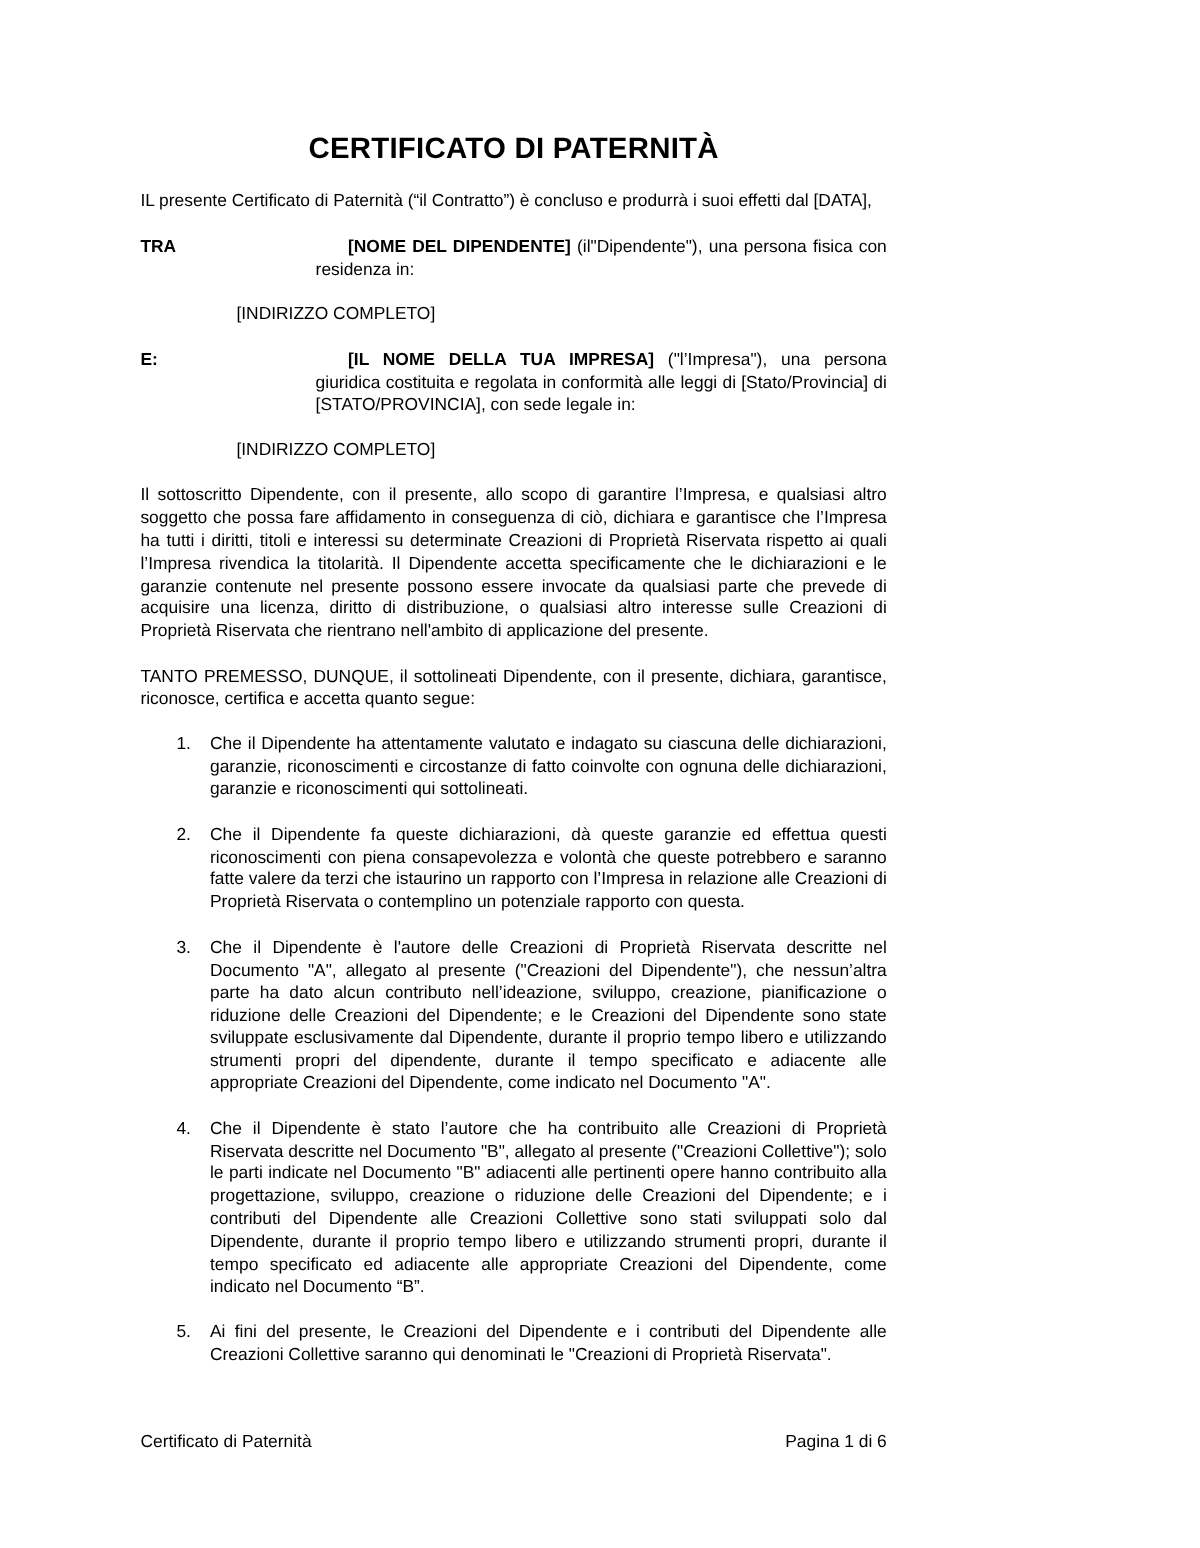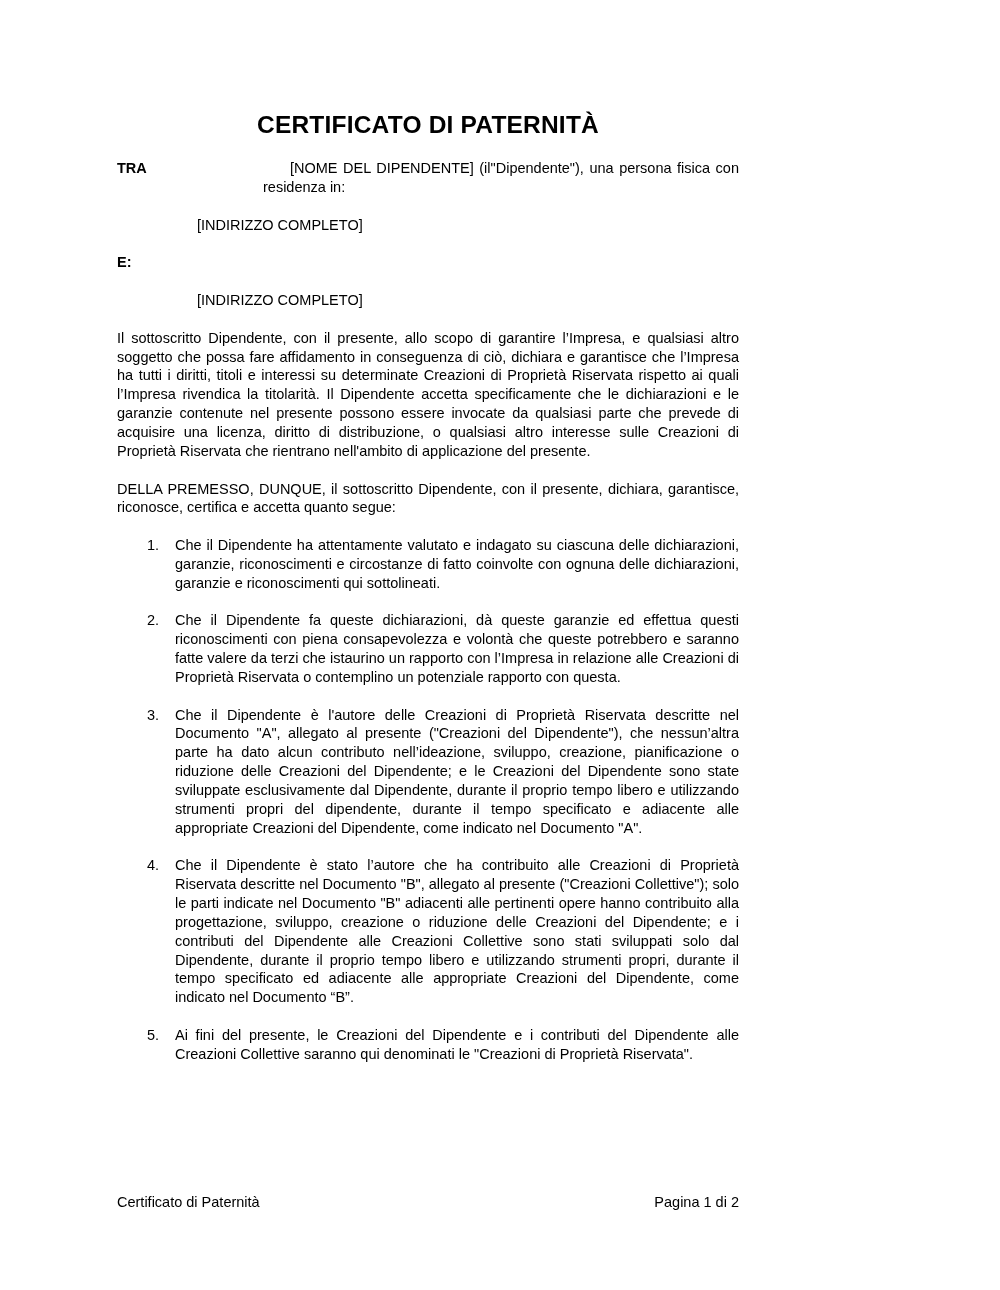--- a/index.html
+++ b/index.html
@@ -23,21 +23,21 @@
     text-align: center;
     font-size: 24.5px;
     line-height: 30px;
     font-weight: 700;
     letter-spacing: 0.2px;
   }
   .intro { margin-top: 44px; }
   .party { display: flex; margin-top: 19px; }
   .party-label { flex: none; width: 146px; font-weight: 700; }
   .party-body { flex: 1 1 auto; text-align: justify; }
-  .party-name { font-weight: 400; padding-left: 27px; }
+  .party-name { font-weight: 700; padding-left: 27px; }
   .address { margin-top: 18.85px; margin-left: 80px; }
   .para { margin-top: 18.85px; text-align: justify; }
   .clauses { margin: 0; padding: 0; list-style: none; }
   .clause { display: flex; margin-top: 18.85px; padding-left: 30px; }
   .clause-num { flex: none; width: 28px; }
   .clause-text { flex: 1 1 auto; text-align: justify; }
   .footer {
     position: absolute;
     left: 117px;
     right: 117px;
@@ -46,35 +46,37 @@
     justify-content: space-between;
   }
 </style>
 </head>
 <body>
 
 <div class="page">
 
   <h1 class="title">CERTIFICATO DI PATERNITÀ</h1>
 
+  <p class="intro para">IL presente Certificato di Paternità (“il Contratto”) è concluso e produrrà i suoi effetti dal [DATA],</p>
 
   <div class="party">
     <div class="party-label">TRA</div>
     <div class="party-body"><span class="party-name">[NOME DEL DIPENDENTE]</span> <span>(il"Dipendente"), una persona fisica con residenza in:</span></div>
   </div>
   <div class="address">[INDIRIZZO COMPLETO]</div>
 
   <div class="party">
     <div class="party-label">E:</div>
+    <div class="party-body"><span class="party-name">[IL NOME DELLA TUA IMPRESA]</span> <span>("l’Impresa"), una persona giuridica costituita e regolata in conformità alle leggi di [Stato/Provincia] di [STATO/PROVINCIA], con sede legale in:</span></div>
   </div>
   <div class="address">[INDIRIZZO COMPLETO]</div>
 
   <p class="para">Il sottoscritto Dipendente, con il presente, allo scopo di garantire l’Impresa, e qualsiasi altro soggetto che possa fare affidamento in conseguenza di ciò, dichiara e garantisce che l’Impresa ha tutti i diritti, titoli e interessi su determinate Creazioni di Proprietà Riservata rispetto ai quali l’Impresa rivendica la titolarità. Il Dipendente accetta specificamente che le dichiarazioni e le garanzie contenute nel presente possono essere invocate da qualsiasi parte che prevede di acquisire una licenza, diritto di distribuzione, o qualsiasi altro interesse sulle Creazioni di Proprietà Riservata che rientrano nell'ambito di applicazione del presente.</p>
 
-  <p class="para">DELLA PREMESSO, DUNQUE, il sottoscritto Dipendente, con il presente, dichiara, garantisce, riconosce, certifica e accetta quanto segue:</p>
+  <p class="para">TANTO PREMESSO, DUNQUE, il sottolineati Dipendente, con il presente, dichiara, garantisce, riconosce, certifica e accetta quanto segue:</p>
 
   <ol class="clauses">
     <li class="clause">
       <span class="clause-num">1.</span>
       <span class="clause-text">Che il Dipendente ha attentamente valutato e indagato su ciascuna delle dichiarazioni, garanzie, riconoscimenti e circostanze di fatto coinvolte con ognuna delle dichiarazioni, garanzie e riconoscimenti qui sottolineati.</span>
     </li>
     <li class="clause">
       <span class="clause-num">2.</span>
       <span class="clause-text">Che il Dipendente fa queste dichiarazioni, dà queste garanzie ed effettua questi riconoscimenti con piena consapevolezza e volontà che queste potrebbero e saranno fatte valere da terzi che istaurino un rapporto con l’Impresa in relazione alle Creazioni di Proprietà Riservata o contemplino un potenziale rapporto con questa.</span>
     </li>
@@ -87,16 +89,16 @@
       <span class="clause-text">Che il Dipendente è stato l’autore che ha contribuito alle Creazioni di Proprietà Riservata descritte nel Documento "B", allegato al presente ("Creazioni Collettive"); solo le parti indicate nel Documento "B" adiacenti alle pertinenti opere hanno contribuito alla progettazione, sviluppo, creazione o riduzione delle Creazioni del Dipendente; e i contributi del Dipendente alle Creazioni Collettive sono stati sviluppati solo dal Dipendente, durante il proprio tempo libero e utilizzando strumenti propri, durante il tempo specificato ed adiacente alle appropriate Creazioni del Dipendente, come indicato nel Documento “B”.</span>
     </li>
     <li class="clause">
       <span class="clause-num">5.</span>
       <span class="clause-text">Ai fini del presente, le Creazioni del Dipendente e i contributi del Dipendente alle Creazioni Collettive saranno qui denominati le "Creazioni di Proprietà Riservata".</span>
     </li>
   </ol>
 
   <div class="footer">
     <span>Certificato di Paternità</span>
-    <span>Pagina 1 di 2</span>
+    <span>Pagina 1 di 6</span>
   </div>
 
 </div>
 
 </body></html>

